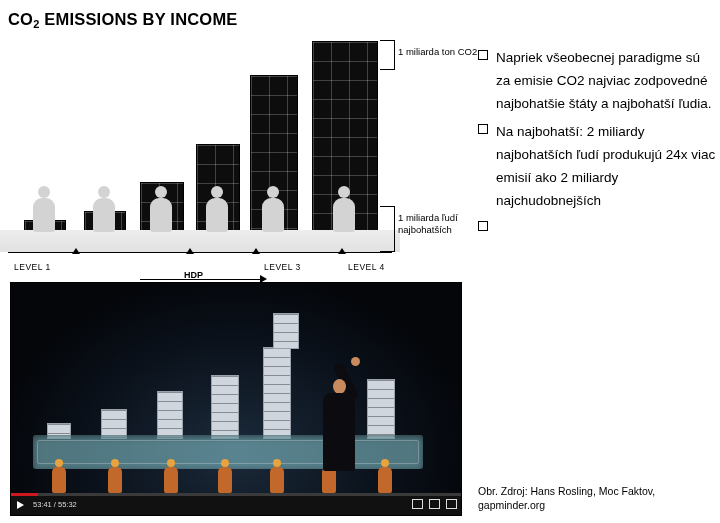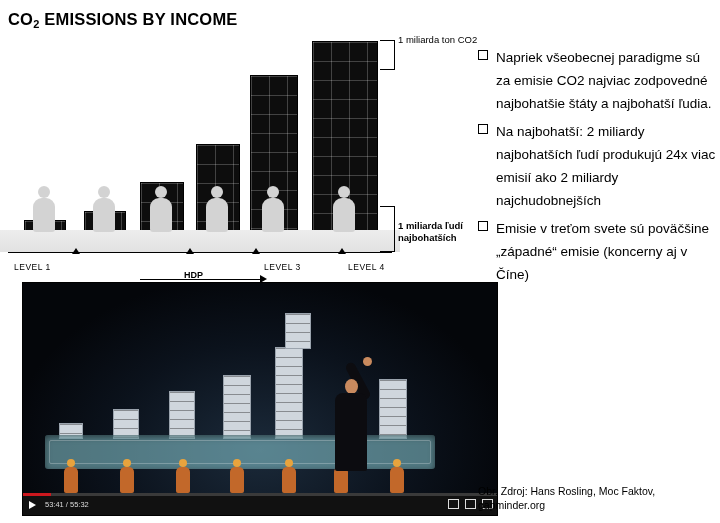--- a/index.html
+++ b/index.html
@@ -81,34 +81,34 @@
   .source{
     position:absolute;left:250px;top:256px;font-size:7.5px;color:#555;
   }
 
   
   .brace-top{
     position:absolute;left:380px;top:6px;width:14px;height:28px;
     border-top:1px solid #000;border-bottom:1px solid #000;border-right:1px solid #000;
   }
   .anno-top{
-    position:absolute;left:398px;top:0;font-size:9.5px;white-space:nowrap;
+    position:absolute;left:398px;top:12px;font-size:9.5px;white-space:nowrap;
   }
   .brace-bot{
     position:absolute;left:380px;top:172px;width:14px;height:44px;
     border-top:1px solid #000;border-bottom:1px solid #000;border-right:1px solid #000;
   }
   .anno-bot{
-    position:absolute;left:398px;top:186px;font-size:9.5px;line-height:12px;width:70px;font-weight:bold;
+    position:absolute;left:398px;top:178px;font-size:9.5px;line-height:12px;width:70px;
   }
 
   
   .video{
-    position:absolute;left:22px;top:282px;width:450px;height:232px;
-    background:#701a75;overflow:hidden;border:1px solid #000;padding-left:24px;
+    position:absolute;left:10px;top:282px;width:450px;height:232px;
+    background:#701a75;overflow:hidden;border:1px solid #000;
   }
   .stage-glow{
     position:absolute;left:0;top:0;width:100%;height:100%;
     background:radial-gradient(ellipse at 50% 72%, #1b2a3a 0%, #0b121c 45%, #04060a 75%);
   }
   .vbar{
     position:absolute;background:#cfd6dd;
     background-image:
       linear-gradient(to bottom, rgba(0,0,0,.35) 1px, transparent 1px);
     background-size:100% 9px;
@@ -313,20 +313,16 @@
       <span class="sq"></span>
       <span><span>Napriek všeobecnej paradigme sú za emisie CO2 najviac zodpovedné najbohatšie štáty a najbohatší ľudia.</span></span>
     </div>
     <div class="bullet">
       <span class="sq"></span>
       <span><span>Na najbohatší: </span><b>2 miliardy</b><span> najbohatších ľudí produkujú </span><b>24x</b><span> viac emisií ako </span><b>2 miliardy</b><span> najchudobnejších</span></span>
     </div>
     <div class="bullet">
       <span class="sq"></span>
     </div>
-    <div class="bullet">
-      <span class="sq"></span>
-      <span><span>Emisie v treťom svete sú poväčšine „západné“ emisie (koncerny aj v Číne)</span></span>
-    </div>
   </div>
 
   <div class="credit">Obr. Zdroj: Hans Rosling, Moc Faktov, gapminder.org</div>
 </div>
 
 </body></html>

